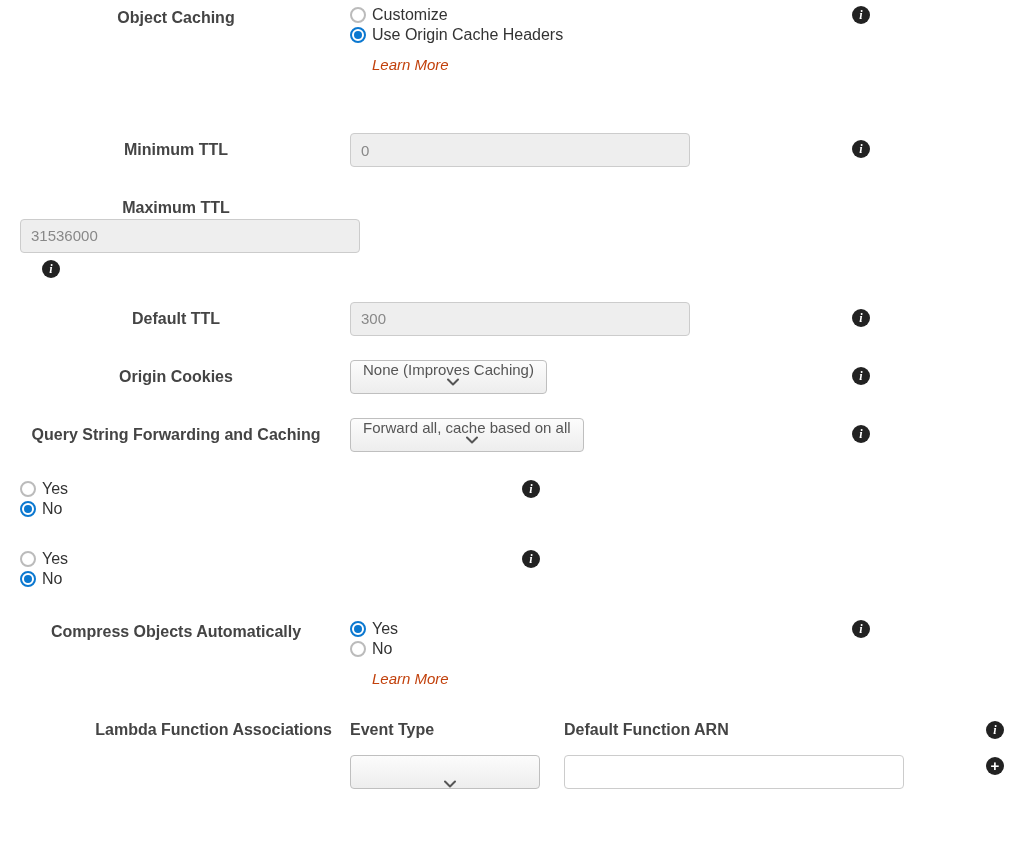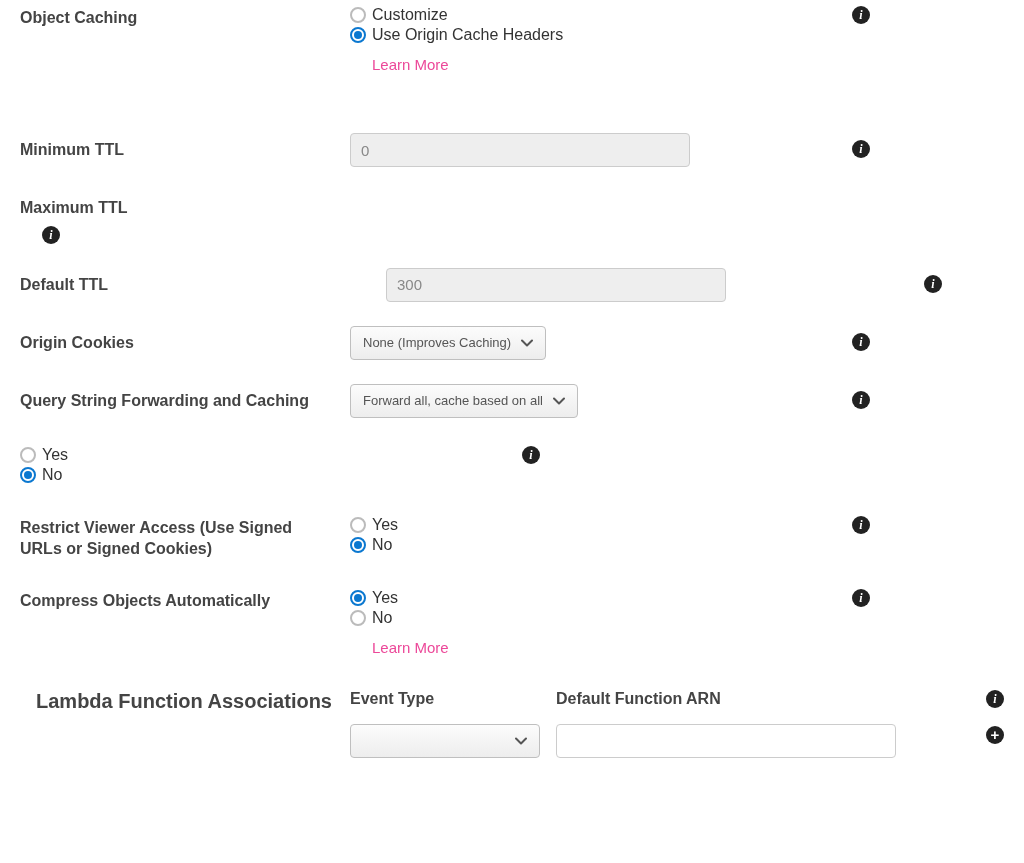--- a/index.html
+++ b/index.html
@@ -14,21 +14,21 @@
   }
   .form-row {
     display: flex;
     align-items: flex-start;
     margin-bottom: 30px;
   }
   .form-row.tight { margin-bottom: 12px; }
   .label-col {
     width: 330px;
     padding-right: 18px;
-    text-align: left;
+    text-align: center;
     font-weight: 700;
     font-size: 16px;
     color: #444;
     padding-top: 2px;
     line-height: 1.3;
   }
   .control-col {
     flex: 0 0 auto;
     width: 480px;
   }
@@ -86,73 +86,75 @@
   }
   .radio.selected::after {
     content: "";
     position: absolute;
     width: 8px; height: 8px;
     background: #0b78d0;
     border-radius: 50%;
     top: 2px; left: 2px;
   }
   .learn-more {
-    color: #ec4899;
+    color: #c2410c;
     font-size: 15px;
     margin-top: 10px;
     margin-left: 22px;
     cursor: pointer;
     display: inline-block;
+    font-style: italic;
   }
   .text-input {
     width: 340px;
     height: 34px;
     border: 1px solid #ccc;
     border-radius: 4px;
     background: #eee;
     color: #888;
     padding: 0 10px;
     font-size: 15px;
   }
   .dropdown {
     display: inline-flex;
     align-items: center;
     height: 34px;
     border: 1px solid #bfbfbf;
     border-radius: 4px;
     background: linear-gradient(#fcfcfc, #ededed);
     color: #555;
     padding: 0 12px;
-    font-size: 13px;
+    font-size: 15px;
     cursor: pointer;
     position: relative;
+    flex-direction: column;
   }
   .dropdown .caret {
     margin-left: 10px;
     display: inline-block;
   }
   .caret svg { display: block; }
   .spacer-big { height: 30px; }
   .lambda-row {
     display: flex;
     align-items: flex-start;
     margin-top: 34px;
   }
   .lambda-label {
     width: 330px;
     padding-right: 18px;
     text-align: right;
     font-weight: 700;
-    font-size: 20px;
+    font-size: 16px;
     color: #444;
   }
   .lambda-controls {
     flex: 1 1 auto;
     display: flex;
-    gap: 16px;
+    gap: 24px;
   }
   .col-header {
     font-weight: 700;
     font-size: 16px;
     color: #444;
     margin-bottom: 16px;
   }
   .dropdown.generic {
     width: 190px;
     justify-content: flex-end;
@@ -202,24 +204,27 @@
 <div class="form-row tight" style="margin-bottom:24px;">
   <div class="label-col" style="padding-top:7px;">Minimum TTL</div>
   <div class="control-col">
     <input class="text-input" readonly="" value="0" style="">
   </div>
   <div class="info-col" style="padding-top:7px;"><span class="info-icon">i</span></div>
 </div>
 
 <div class="form-row tight" style="margin-bottom:24px;flex-direction:column;">
   <div class="label-col" style="padding-top:7px;">Maximum TTL</div>
-  <div class="info-col" style="padding-top:7px;"><span class="info-icon">i</span></div>
-</div>
-
-<div class="form-row tight" style="margin-bottom:24px;gap:36px;">
+  <div class="control-col">
+    <input class="text-input" readonly="" value="31536000" style="">
+  </div>
+  <div class="info-col" style="padding-top:7px;"><span class="info-icon">i</span></div>
+</div>
+
+<div class="form-row tight" style="margin-bottom:24px;">
   <div class="label-col" style="padding-top:7px;">Default TTL</div>
   <div class="control-col">
     <input class="text-input" readonly="" value="300" style="">
   </div>
   <div class="info-col" style="padding-top:7px;"><span class="info-icon">i</span></div>
 </div>
 
 <div class="form-row tight" style="margin-bottom:24px;">
   <div class="label-col" style="padding-top:7px;">Origin Cookies</div>
   <div class="control-col">
@@ -258,21 +263,20 @@
     </div>
     <div class="radio-line">
       <span class="radio selected"></span>
       <span>No</span>
     </div>
   </div>
   <div class="info-col"><span class="info-icon">i</span></div>
 </div>
 
 <div class="form-row">
-  <div class="label-col">Restrict Viewer Access (Use Signed URLs or Signed Cookies)</div>
   <div class="control-col">
     <div class="radio-line">
       <span class="radio"></span>
       <span>Yes</span>
     </div>
     <div class="radio-line">
       <span class="radio selected"></span>
       <span>No</span>
     </div>
   </div>

